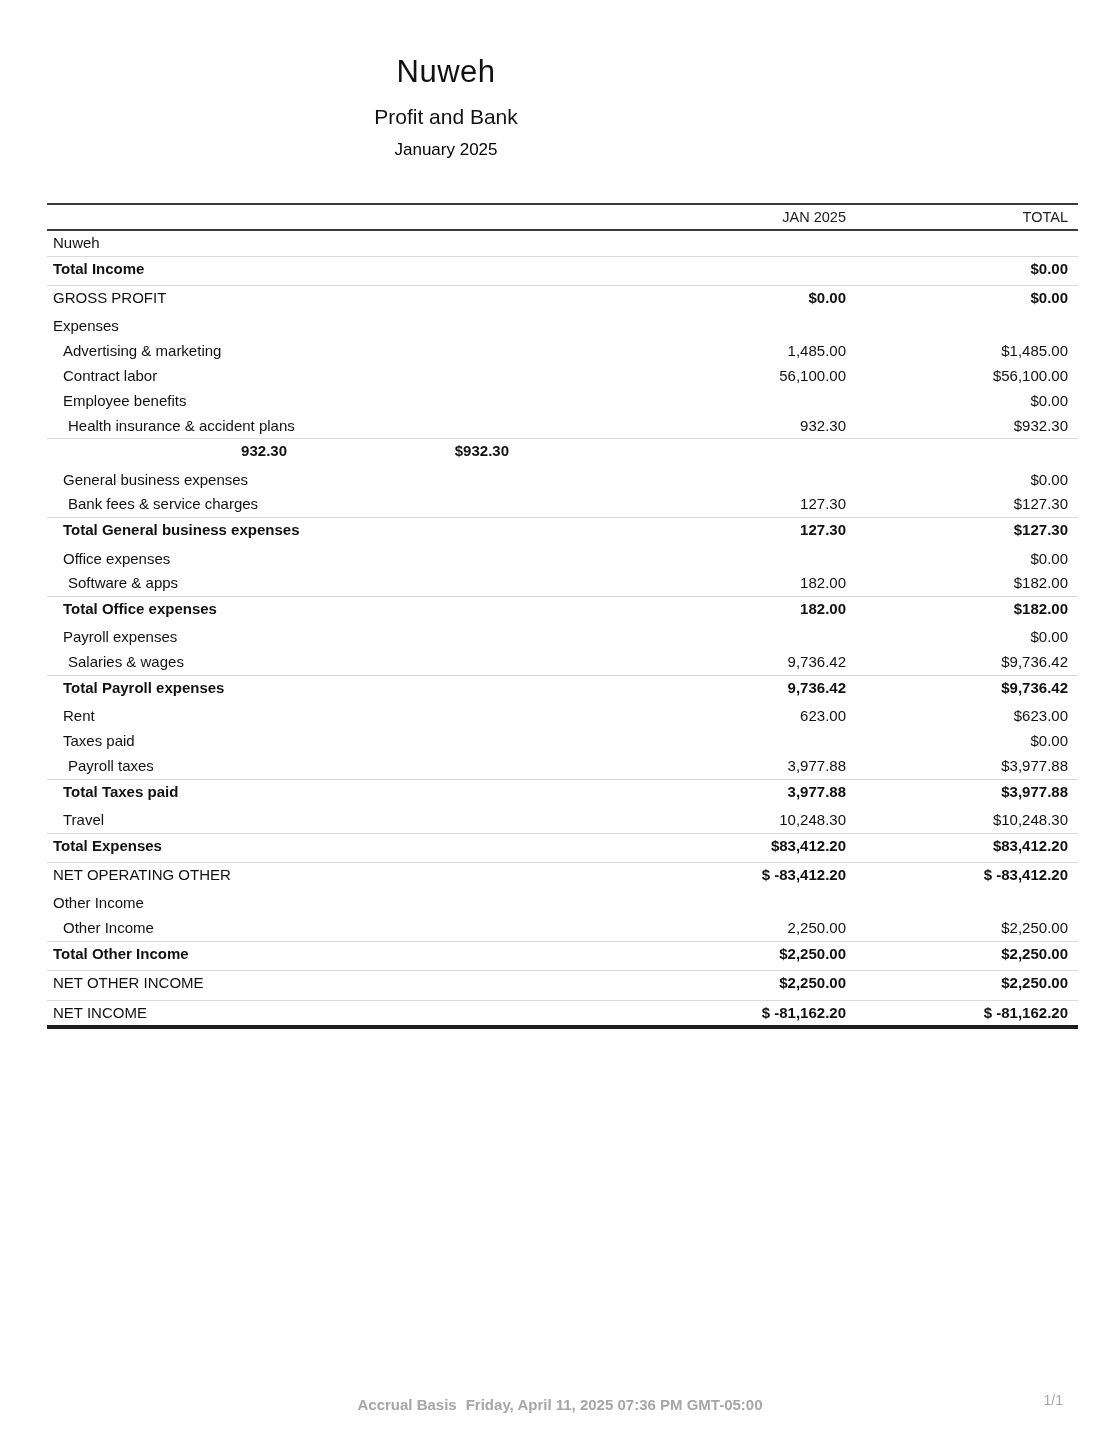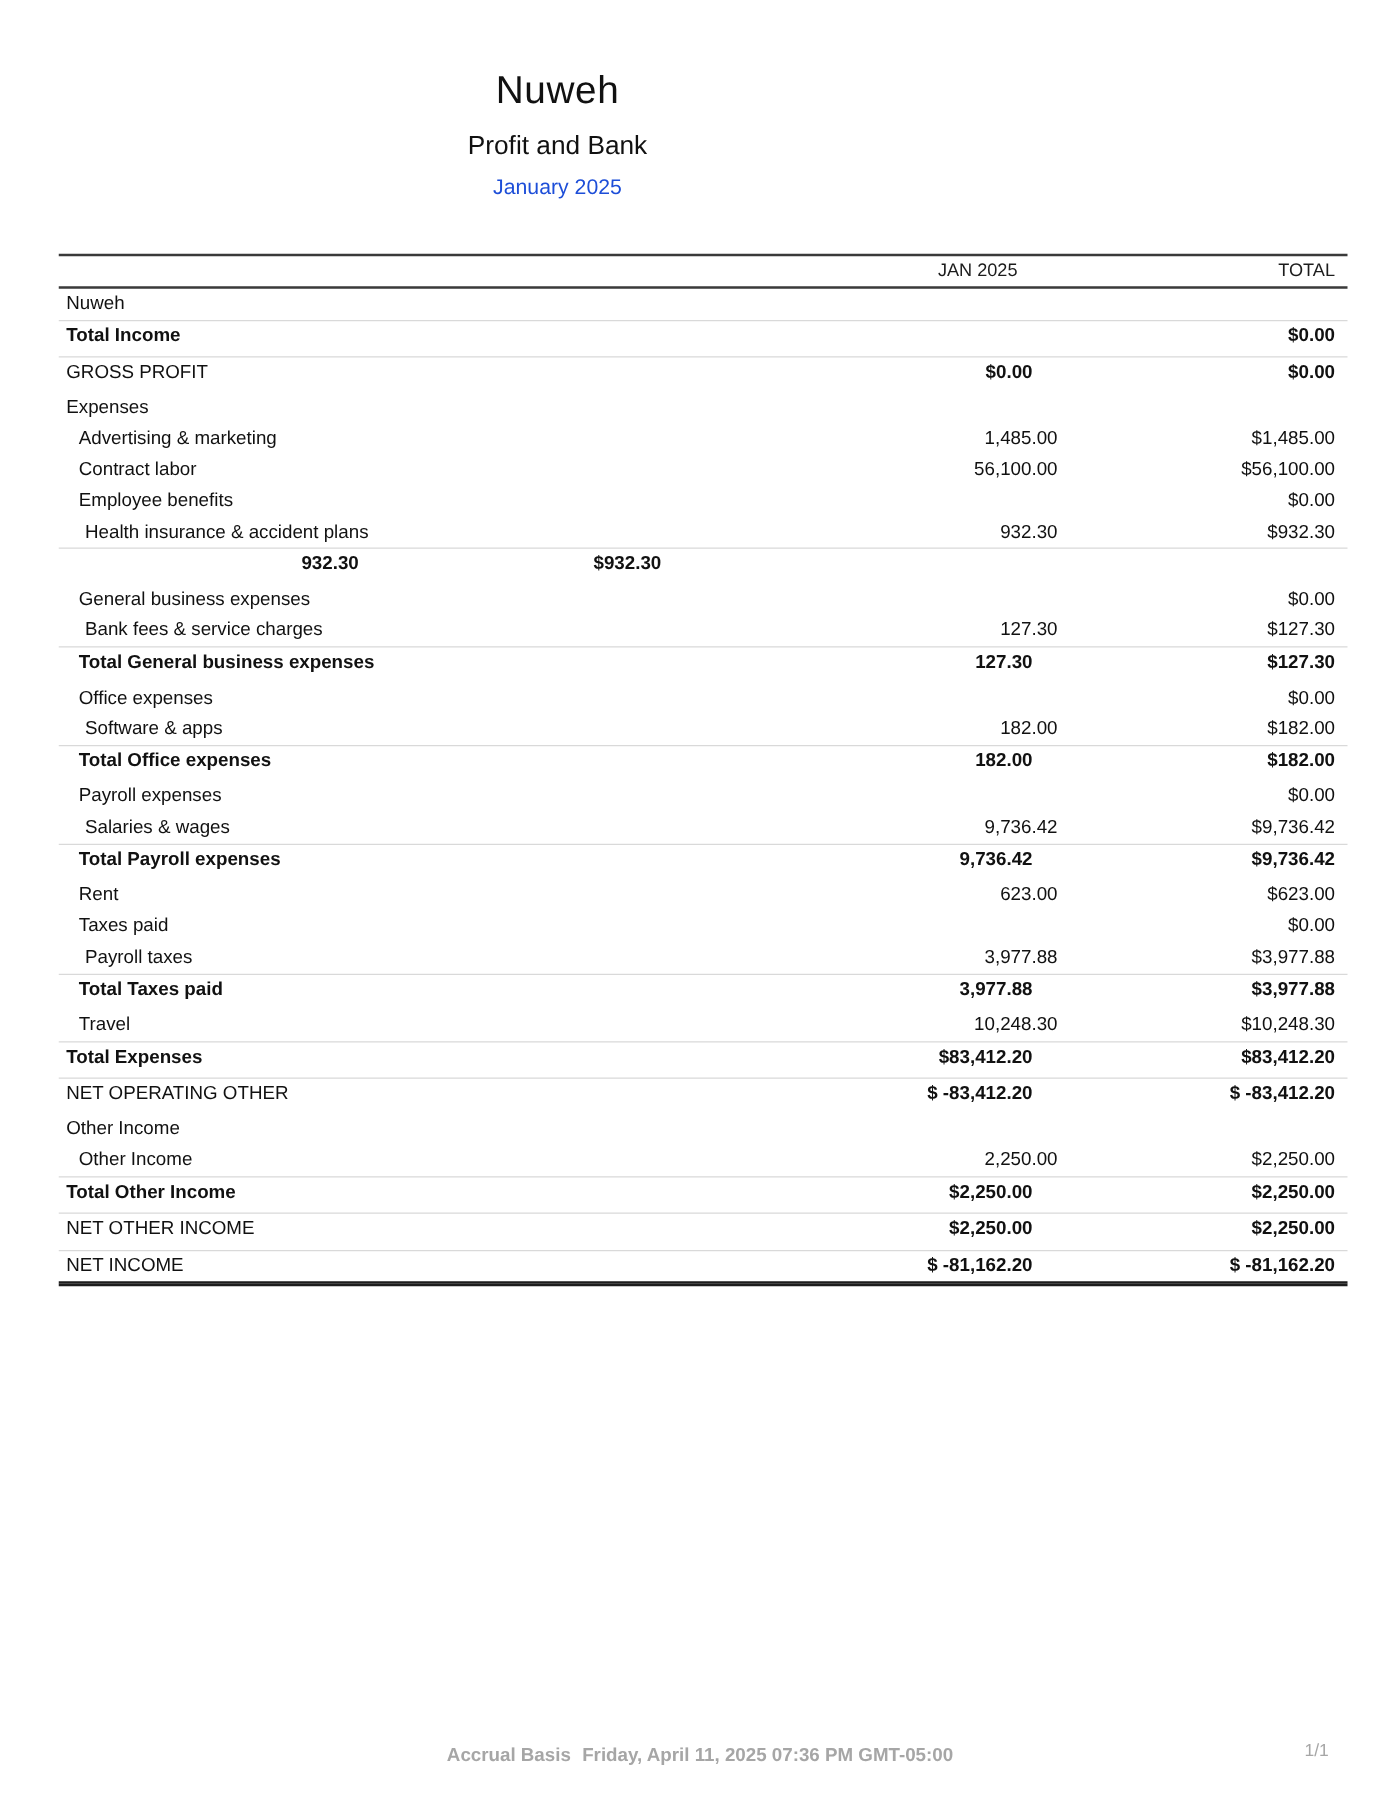--- a/index.html
+++ b/index.html
@@ -9,60 +9,59 @@
     background: #ffffff;
     font-family: "Liberation Sans", "DejaVu Sans", sans-serif;
     color: #111111;
     overflow: hidden;
   }
 
   
   .report-header { position: absolute; top: 54px; left: 0; width: 892px; text-align: center; }
   .company-name  { font-size: 31px; font-weight: 400; letter-spacing: 0.5px; color: #111; }
   .report-title  { margin-top: 15px; font-size: 21px; font-weight: 400; color: #111; }
-  .report-period { margin-top: 11px; font-size: 17px; font-weight: 400; color: #1d4ed8; }
+  .report-period { margin-top: 11px; font-size: 17px; font-weight: 400; color: #000000; }
 
   
   .report-table {
     position: absolute;
     left: 47px; top: 203px;
     width: 1031px;
     font-size: 15px;
   }
   .thead {
     display: flex;
     align-items: center;
     height: 28px;
     border-top: 2px solid #3a3a3a;
     border-bottom: 2px solid #3a3a3a;
     padding-right: 10px;
     font-size: 14.5px;
     color: #1c1c1c;
-    gap: 32px;
   }
   .row {
     display: flex;
     height: 24.8px;
     line-height: 24.8px;
     padding-right: 10px;
     white-space: nowrap;
   }
   .cell { overflow: hidden; }
   .label { flex: 1 1 auto; }
   .num   { text-align: right; }
   .jan   { width: 240px; flex: 0 0 auto; }
   .total { width: 222px; flex: 0 0 auto; }
 
   .lvl0 .label { padding-left: 6px; }
   .lvl1 .label { padding-left: 16px; }
   .lvl2 .label { padding-left: 21px; }
 
   .bold  { font-weight: bold; }
   .vbold .num { font-weight: bold; }
-  .sep   { border-top: 1px solid #d9d9d9; gap: 20px; }
+  .sep   { border-top: 1px solid #d9d9d9; }
   .gap   { margin-top: 4.5px; }
 
   .double-rule {
     margin-top: 1px;
     height: 3px;
     border-top: 2px solid #1d1d1d;
     border-bottom: 2px solid #1d1d1d;
   }
 
   

